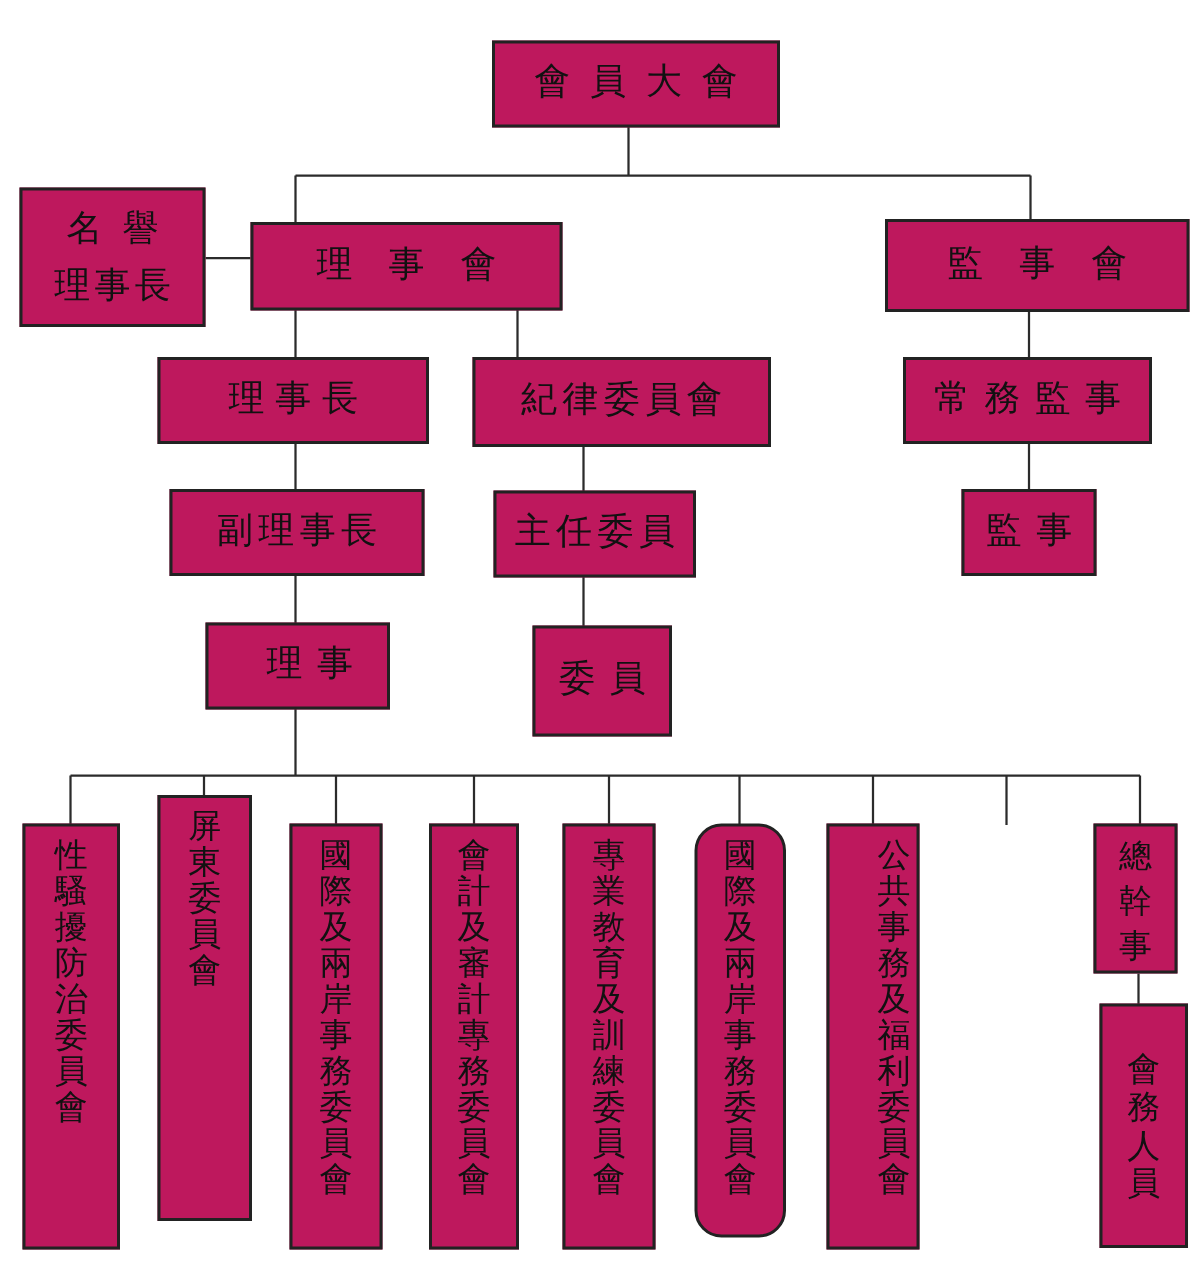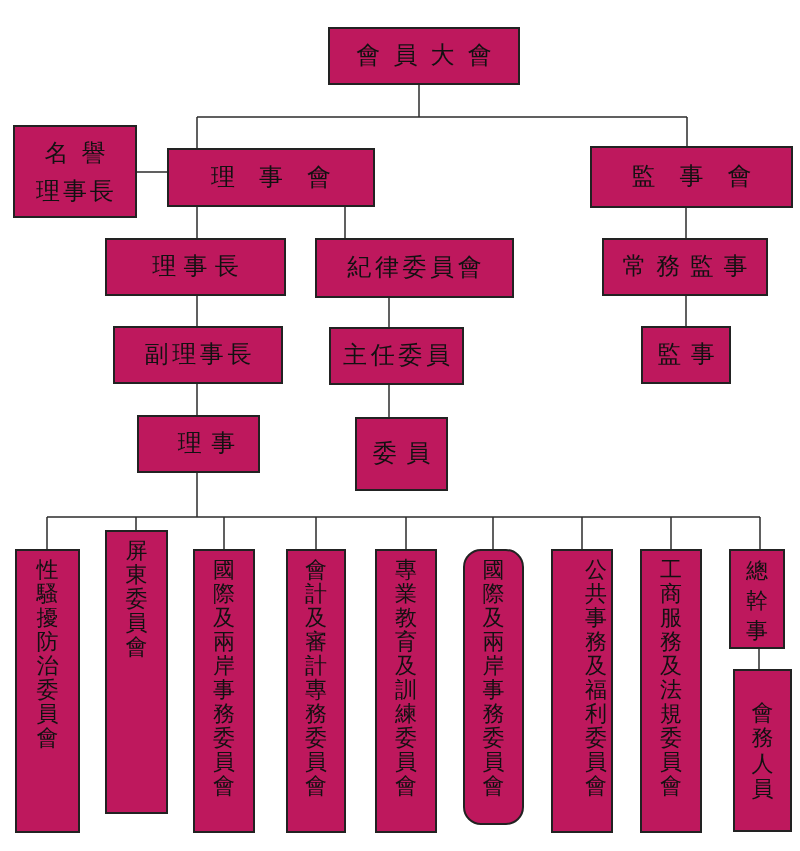--- a/index.html
+++ b/index.html
@@ -173,23 +173,20 @@
   </div>
 
   <div class="box vbox" style="left:463px; top:549px; width:61px; height:276px;border-radius:18px;">
     <span class="vtext">國際及兩岸事務委員會</span>
   </div>
 
   <div class="box vbox" style="left:551px; top:549px; width:62px; height:284px;padding-left:28px;">
     <span class="vtext">公共事務及福利委員會</span>
   </div>
 
-  <div class="box vbox" style="left:640px; top:549px; width:62px; height:284px;">
-    <span class="vtext">工商服務及法規委員會</span>
-  </div>
 
   <div class="box vbox vpitch30" style="left:729px; top:549px; width:56px; height:100px;">
     <span class="vtext">總幹事</span>
   </div>
 
   <div class="box vbox vcenter" style="left:733px; top:669px; width:59px; height:163px;">
     <span class="vtext">會務人員</span>
   </div>
 
 </div>

